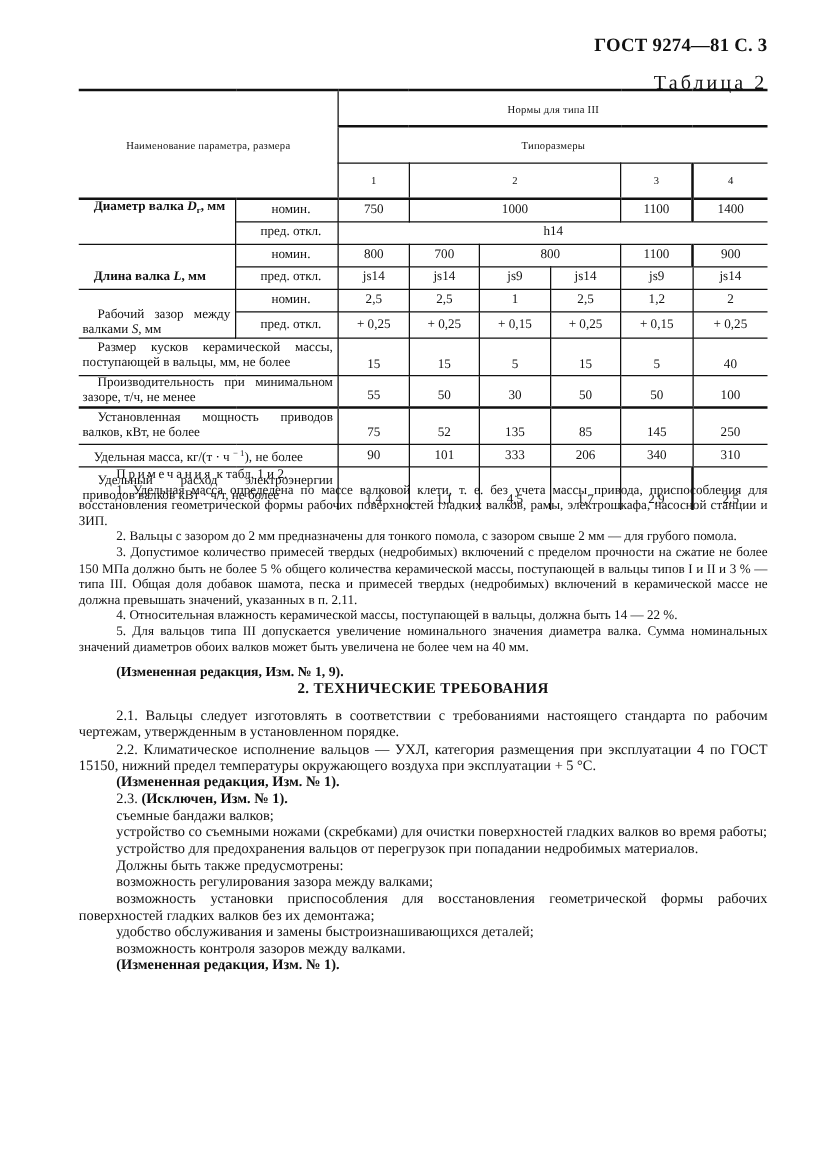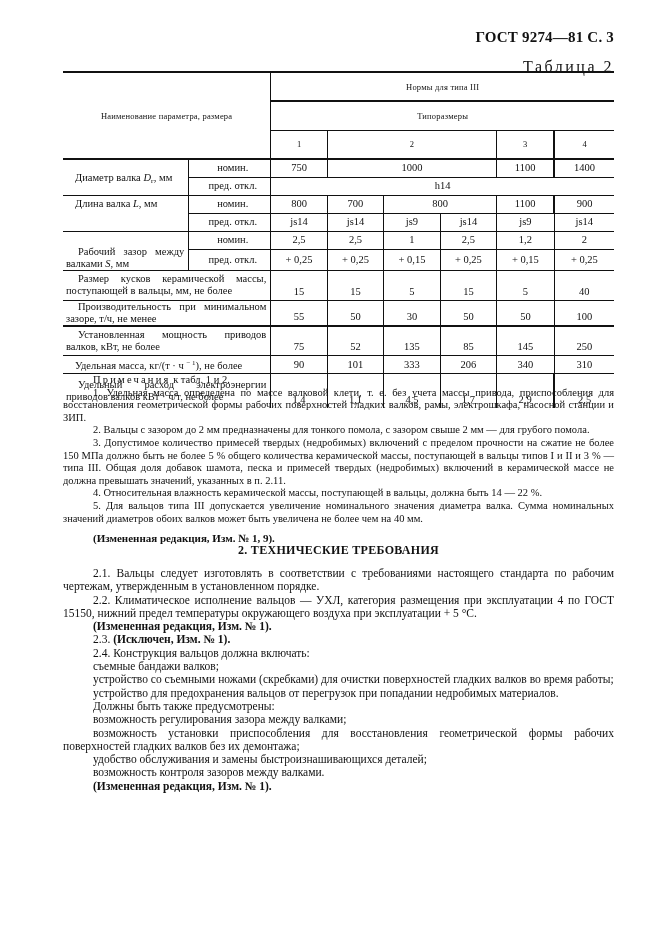--- a/index.html
+++ b/index.html
@@ -58,34 +58,34 @@
     <td colspan="6" class="hd last" style="border-top:2px solid #111;">Типоразмеры</td>
   </tr>
   <tr style="height:29px">
     <td class="hd-num">1</td>
     <td colspan="3" class="hd-num">2</td>
     <td class="hd-num">3</td>
     <td class="hd-num last thick-l">4</td>
   </tr>
 
   <tr class="bold-top" style="height:18px">
-    <td rowspan="2" class="name" style="vertical-align:top; padding-top:12px;"><span>Диаметр валка </span><i>D</i><sub>г</sub><span>, мм</span></td>
+    <td rowspan="2" class="name" style="vertical-align:top; padding-top:0;font-weight:bold;"><span>Диаметр валка </span><i>D</i><sub>г</sub><span>, мм</span></td>
     <td class="sub">номин.</td>
     <td>750</td>
     <td colspan="3">1000</td>
     <td>1100</td>
     <td class="last thick-l">1400</td>
   </tr>
   <tr style="height:18px">
     <td class="sub">пред. откл.</td>
     <td colspan="6" class="last">h14</td>
   </tr>
 
   <tr style="height:18px">
-    <td rowspan="2" class="name" style="vertical-align:top; padding-top:2px;"><span>Длина валка </span><i>L</i><span>, мм</span></td>
+    <td rowspan="2" class="name" style="vertical-align:top; padding-top:20px;font-weight:bold;"><span>Длина валка </span><i>L</i><span>, мм</span></td>
     <td class="sub">номин.</td>
     <td>800</td>
     <td>700</td>
     <td colspan="2">800</td>
     <td>1100</td>
     <td class="last thick-l">900</td>
   </tr>
   <tr style="height:18px">
     <td class="sub">пред. откл.</td>
     <td>js14</td>
@@ -178,21 +178,20 @@
   <p class="amend">(Измененная редакция, Изм. № 1, 9).</p>
 </div>
 
 <div class="section-title">2. ТЕХНИЧЕСКИЕ ТРЕБОВАНИЯ</div>
 
 <div class="body-text">
   <p>2.1. Вальцы следует изготовлять в соответствии с требованиями настоящего стандарта по рабочим чертежам, утвержденным в установленном порядке.</p>
   <p>2.2. Климатическое исполнение вальцов — УХЛ, категория размещения при эксплуатации 4 по ГОСТ 15150, нижний предел температуры окружающего воздуха при эксплуатации + 5 °С.</p>
   <p class="bold">(Измененная редакция, Изм. № 1).</p>
   <p><span>2.3. </span><span class="bold">(Исключен, Изм. № 1).</span></p>
-  <p>2.4. Конструкция вальцов должна включать:</p>
   <p>съемные бандажи валков;</p>
   <p>устройство со съемными ножами (скребками) для очистки поверхностей гладких валков во время работы;</p>
   <p>устройство для предохранения вальцов от перегрузок при попадании недробимых материалов.</p>
   <p>Должны быть также предусмотрены:</p>
   <p>возможность регулирования зазора между валками;</p>
   <p>возможность установки приспособления для восстановления геометрической формы рабочих поверхностей гладких валков без их демонтажа;</p>
   <p>удобство обслуживания и замены быстроизнашивающихся деталей;</p>
   <p>возможность контроля зазоров между валками.</p>
   <p class="bold">(Измененная редакция, Изм. № 1).</p>
 </div>

